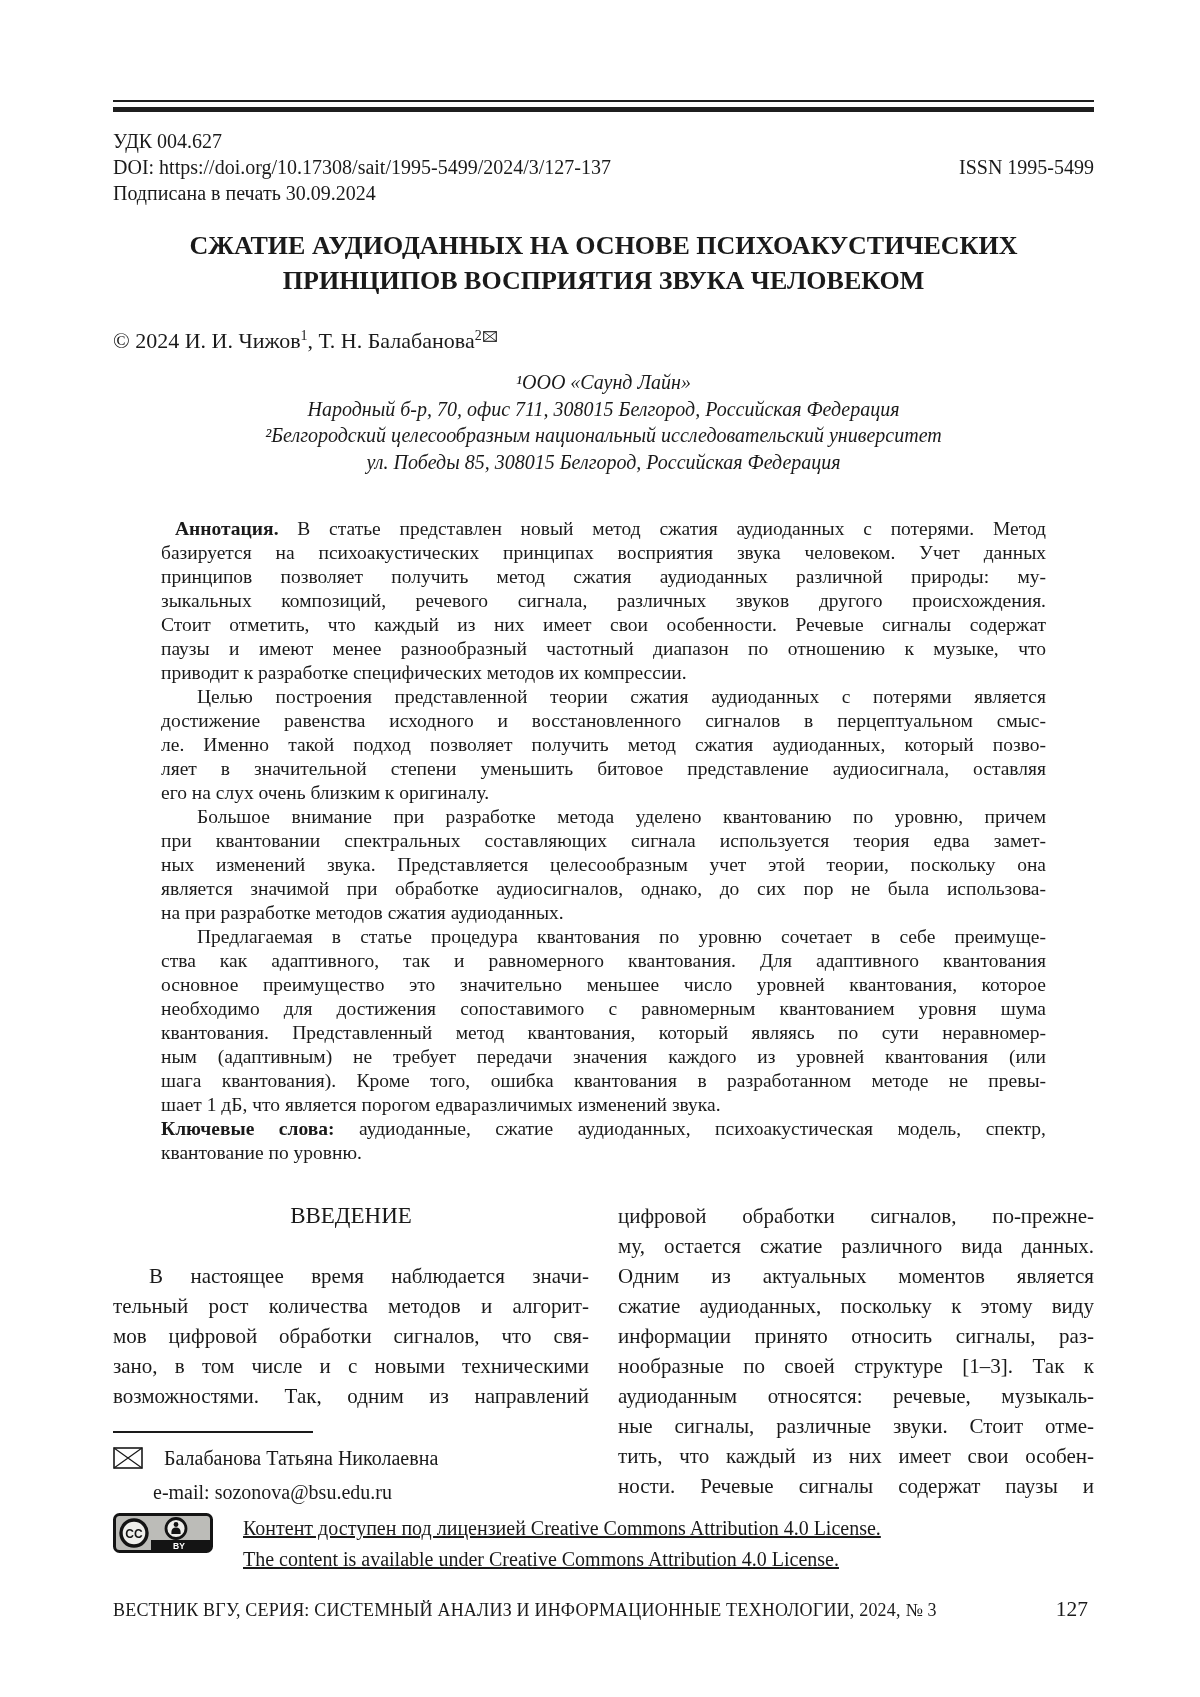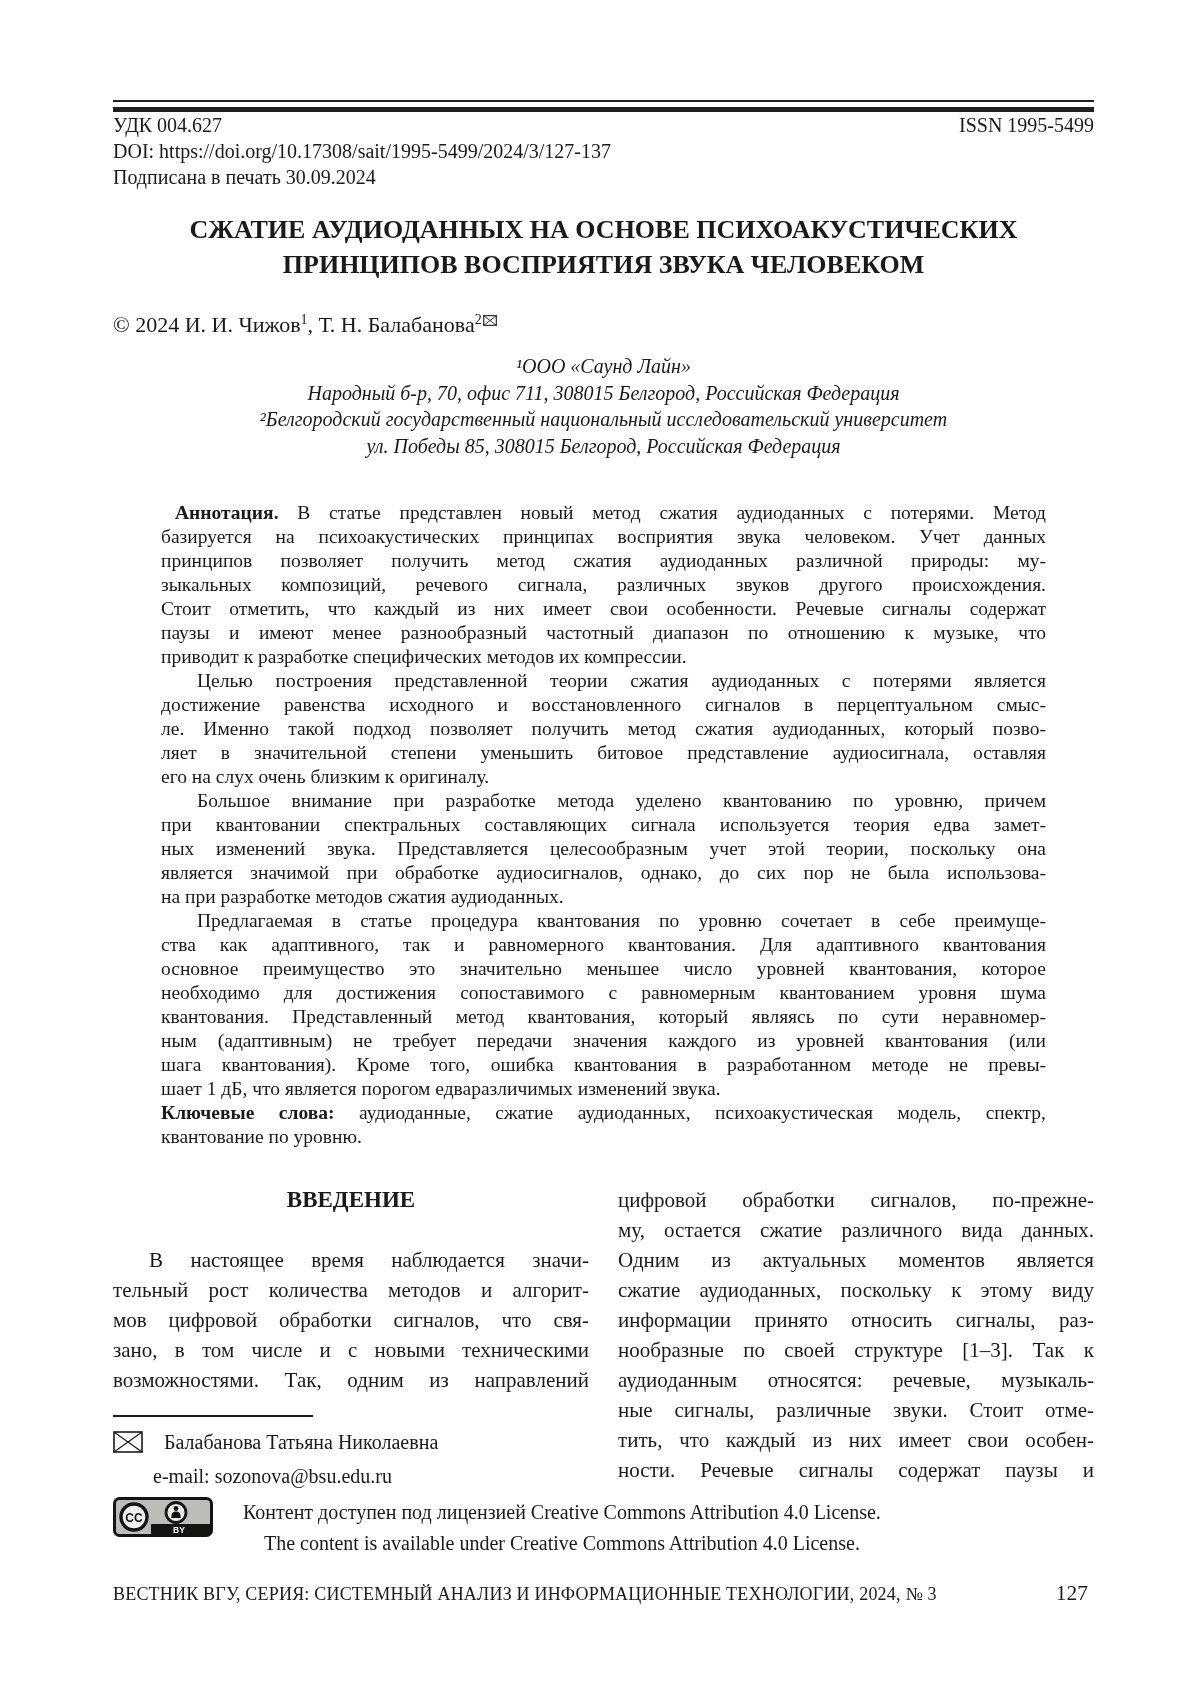--- a/index.html
+++ b/index.html
@@ -8,21 +8,21 @@
     width:1200px;height:1697px;
     background:#ffffff;
     color:#1a1a1a;
     font-family:"Liberation Serif", serif;
     overflow:hidden;
   }
   .content{padding:0 106px 0 113px;}
   .rule-thin{margin-top:100px;height:2px;background:#1f1f1f;}
   .rule-thick{margin-top:5px;height:5px;background:#1f1f1f;}
 
-  .meta-row{display:flex;justify-content:space-between;align-items:flex-start;margin-top:0;gap:15px;}
+  .meta-row{display:flex;justify-content:space-between;align-items:center;margin-top:16px;gap:15px;}
   .meta-left{font-size:20px;line-height:26px;}
   .meta-left div{text-align:left !important;text-align-last:left !important;}
   .issn{font-size:20px;line-height:26px;}
 
   .title{margin-top:22px;font-size:26px;font-weight:bold;line-height:35px;}
   .title div{text-align:center !important;text-align-last:center !important;}
 
   .byline{margin-top:25px;text-align:left;font-size:22px;font-weight:normal;line-height:24px;}
   .byline sup{font-size:14px;line-height:0;}
   .sup-env{display:inline-block;vertical-align:6px;margin-left:1px;}
@@ -32,32 +32,32 @@
 
   .abstract{margin:42px 48px 0 48px;font-size:19.5px;line-height:24px;}
   .jl{text-align:justify;text-align-last:justify;text-justify:inter-word;}
   .ll{text-align:left;text-align-last:left;}
   .ind-first div:first-child{text-indent:36px;}
   .abs-first{text-indent:14px;}
   .bold{font-weight:bold;}
 
   .columns{display:flex;gap:29px;margin-top:36px;}
   .col{width:476px;font-size:21px;line-height:30px;}
-  .intro-heading{font-size:23px;font-weight:bold;text-align:center;line-height:30px;margin-bottom:30px;}
+  .intro-heading{font-size:23px;font-weight:normal;text-align:center;line-height:30px;margin-bottom:30px;}
 
   .footnote{margin-top:20px;font-size:20px;line-height:30px;}
   .fn-rule{width:200px;height:2px;background:#1a1a1a;margin-bottom:10px;}
   .fn-row{display:flex;align-items:flex-start;gap:21px;}
   .fn-env{flex:0 0 auto;margin-top:4px;}
   .fn-email{padding-left:40px;}
 
   .license{display:flex;align-items:flex-start;gap:30px;margin-top:6px;}
   .cc-badge{flex:0 0 auto;}
   .license-text{font-size:20px;line-height:31px;}
-  .license-text div{text-align:center;}
+  .license-text div{text-align:left;text-decoration:underline;}
 
   .footer{display:flex;justify-content:space-between;align-items:baseline;margin-top:22px;}
   .journal-line{font-size:18px;letter-spacing:0.2px;}
   .page-num{font-size:21.5px;padding-right:6px;}
 </style>
 </head>
 <body>
 
 <div class="page">
   <div class="content">
@@ -82,21 +82,21 @@
     <div class="byline">
       <span>© 2024 И. И. Чижов</span><sup>1</sup><span>, Т. Н. Балабанова</span><sup>2</sup><span class="sup-env"><svg width="14" height="11" viewBox="0 0 14 11">
             <rect x="0.7" y="0.7" width="12.6" height="9.6" fill="none" stroke="#1a1a1a" stroke-width="1.1"></rect>
             <path d="M0.7 0.7 L13.3 10.3 M13.3 0.7 L0.7 10.3" stroke="#1a1a1a" stroke-width="0.9" fill="none"></path>
           </svg></span>
     </div>
 
     <div class="affil">
         <div class="jl">¹ООО «Саунд Лайн»</div>
         <div class="jl">Народный б-р, 70, офис 711, 308015 Белгород, Российская Федерация</div>
-        <div class="jl">²Белгородский государственный национальный исследовательский университет</div>
+        <div class="jl">²Белгородский целесообразным национальный исследовательский университет</div>
         <div class="ll">ул. Победы 85, 308015 Белгород, Российская Федерация</div>
       </div>
 
     <div class="abstract">
       <div class="jl abs-first"><span class="bold">Аннотация.</span> <span>В статье представлен новый метод сжатия аудиоданных с потерями. Метод</span></div>
       <div>
           <div class="jl">базируется на психоакустических принципах восприятия звука человеком. Учет данных</div>
           <div class="jl">принципов позволяет получить метод сжатия аудиоданных различной природы: му-</div>
           <div class="jl">зыкальных композиций, речевого сигнала, различных звуков другого происхождения.</div>
           <div class="jl">Стоит отметить, что каждый из них имеет свои особенности. Речевые сигналы содержат</div>

